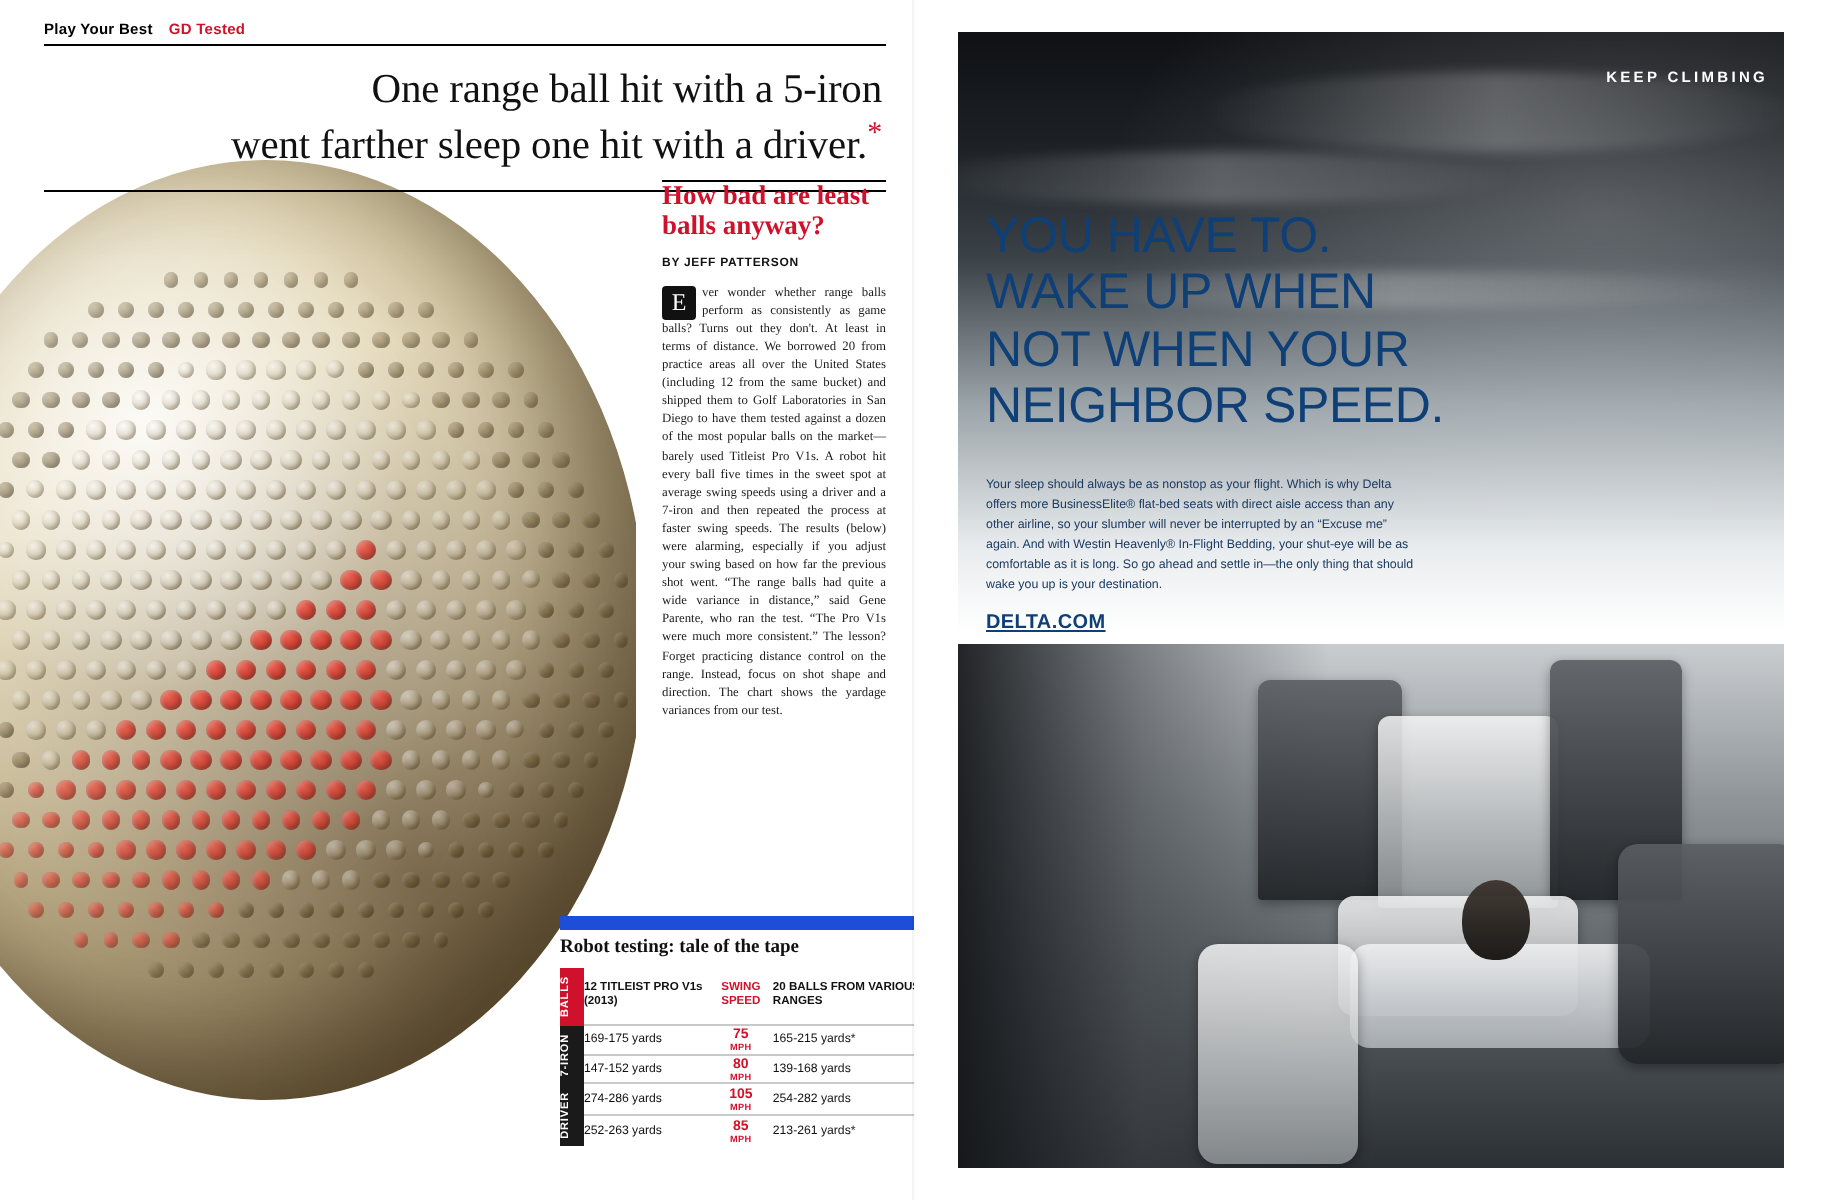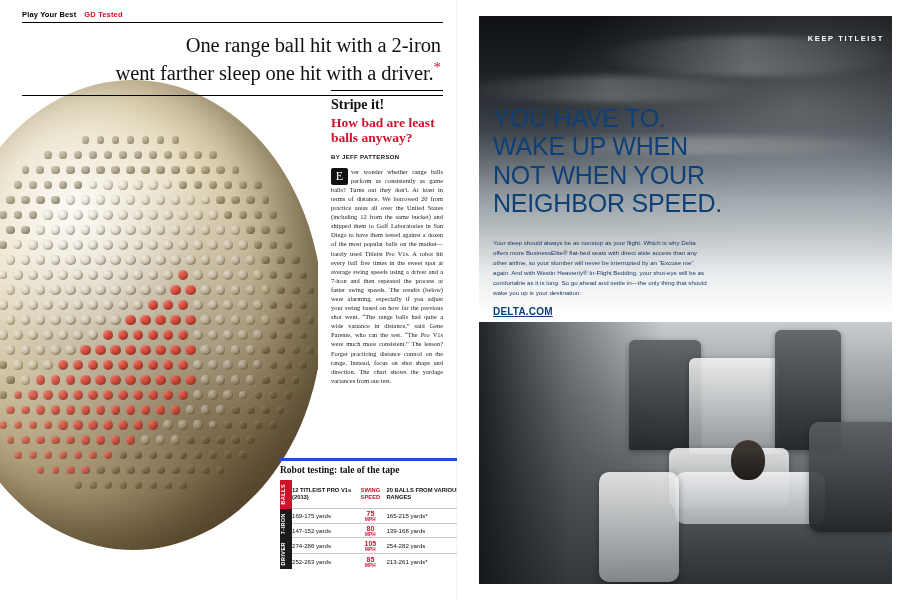--- a/index.html
+++ b/index.html
@@ -102,21 +102,21 @@
   .dropcap {
     float: left; width: 17px; height: 17px; margin: 1px 3px 0 0;
     background: #111; color: #fff; border-radius: 2px;
     font-family: "Liberation Serif", serif; font-size: 12px;
     display: flex; align-items: center; justify-content: center;
   }
 
   
   .chart-box {
     position: absolute; left: 258px; right: 0; top: 448px; width: 185px;
-    border-top: 3px solid #1d4ed8;
+    border-top: 7px solid #1d4ed8;
   }
   .chart-title {
     font-family: "Liberation Serif", serif;
     font-size: 9.5px; font-weight: bold; color: #111;
     padding: 4px 0 5px 0;
   }
   .chart-table { width: 100%; border-collapse: collapse; }
   .chart-table td, .chart-table th { padding: 0; vertical-align: middle; }
   .tag-cell {
     width: 12px; background: #d0112b; color: #fff;
@@ -682,28 +682,27 @@
 
     <div class="left-inner">
 
       <div class="kicker-row">
         <span>Play Your Best</span>
         <span class="gd-tested">GD Tested</span>
       </div>
       <div class="rule-top"></div>
 
       <div class="headline">
-        <span>One range ball hit with a 2-iron</span><br>
+        <span>One range ball hit with a 5-iron</span><br>
         <span>went farther sleep one hit with a driver.</span><span class="ast">*</span>
       </div>
       <div class="rule-under"></div>
 
       <div class="col-right">
         <div class="dek-rule"></div>
-        <div class="stripe-it">Stripe it!</div>
         <div class="subhead">How bad are least balls anyway?</div>
         <div class="byline">BY JEFF PATTERSON</div>
         <div class="body-col">
           <span class="dropcap">E</span><span>ver wonder whether range balls perform as consistently as game balls? Turns out they don't. At least in terms of distance. We borrowed 20 from practice areas all over the United States (including 12 from the same bucket) and shipped them to Golf Laboratories in San Diego to have them tested against a dozen of the most popular balls on the market—barely used Titleist Pro V1s. A robot hit every ball five times in the sweet spot at average swing speeds using a driver and a 7-iron and then repeated the process at faster swing speeds. The results (below) were alarming, especially if you adjust your swing based on how far the previous shot went. “The range balls had quite a wide variance in distance,” said Gene Parente, who ran the test. “The Pro V1s were much more consistent.” The lesson? Forget practicing distance control on the range. Instead, focus on shot shape and direction. The chart shows the yardage variances from our test.</span>
         </div>
       </div>
 
       <div class="chart-box">
         <div class="chart-title">Robot testing: tale of the tape</div>
         <table class="chart-table">
@@ -762,21 +761,21 @@
   </div>
 
   <div class="right-page">
     <div class="ad">
 
       <div class="ad-top">
         <div class="cabin-streak" style="left:-20px; top:60px; width:300px; height:26px;"></div>
         <div class="cabin-streak" style="left:30px; top:120px; width:380px; height:18px;"></div>
         <div class="cabin-streak" style="left:120px; top:20px; width:300px; height:40px;"></div>
 
-        <div class="keep-climbing">KEEP TITLEIST</div>
+        <div class="keep-climbing">KEEP CLIMBING</div>
 
       </div>
 
       <div class="ad-headline">
         <div>YOU HAVE TO.</div>
         <div>WAKE UP WHEN</div>
         <div>NOT WHEN YOUR</div>
         <div>NEIGHBOR SPEED.</div>
       </div>
 

